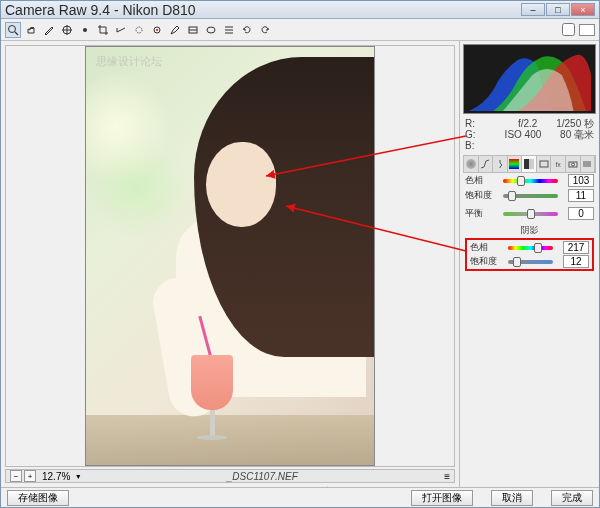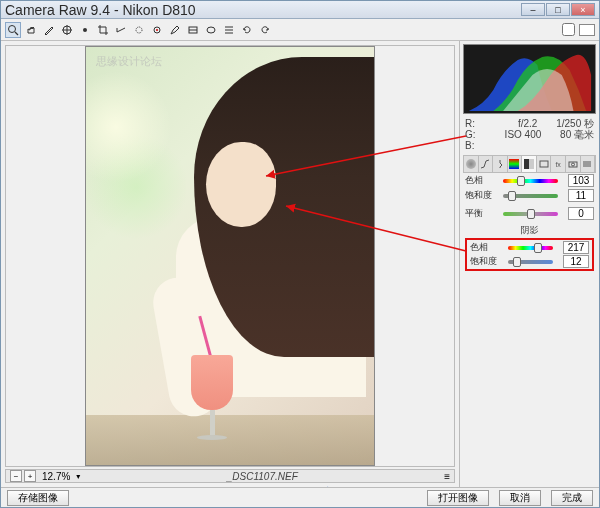--- a/index.html
+++ b/index.html
@@ -53,21 +53,21 @@
 .slider-label{width:28px;font-size:9px;color:#333;}
 .slider{flex:1;height:12px;position:relative;}
 .slider-track{position:absolute;top:4px;left:0;right:0;height:4px;border-radius:2px;}
 .hue-track{background:linear-gradient(90deg,#ff0000,#ffff00,#00ff00,#00ffff,#0000ff,#ff00ff,#ff0000);}
 .sat-track{background:linear-gradient(90deg,#888,#4aa84a);}
 .sat-track2{background:linear-gradient(90deg,#888,#5a8ad8);}
 .bal-track{background:linear-gradient(90deg,#60c040,#a0a0a0,#d040d0);}
 .slider-thumb{position:absolute;top:1px;width:8px;height:10px;background:#f0f0f0;border:1px solid #666;border-radius:2px;}
 .slider-value{width:26px;height:13px;border:1px solid #999;background:#fff;font-size:10px;text-align:center;line-height:11px;}
 .highlight-box{border:2px solid #e01010;padding:0 1px;margin:0 2px;}
-.footer{position:absolute;bottom:0;left:0;right:0;height:20px;background:#f0f0f0;border-top:1px solid #bbb;display:flex;align-items:center;padding:0 6px;gap:10px;}
+.footer{position:absolute;bottom:0;left:0;right:0;height:20px;background:#f0f0f0;border-top:1px solid #bbb;display:flex;align-items:center;padding:0 6px;gap:18px;}
 .btn{height:16px;padding:0 10px;background:linear-gradient(#fdfdfd,#e4e4e4);border:1px solid #999;font-size:9px;display:flex;align-items:center;}
 .footer .spacer{flex:1;}
 svg.arrow-line{position:absolute;pointer-events:none;z-index:10;}
 </style>
 </head>
 <body>
 
 <div class="window">
   <div class="titlebar">
     <span class="title">Camera Raw 9.4 - Nikon D810</span>

